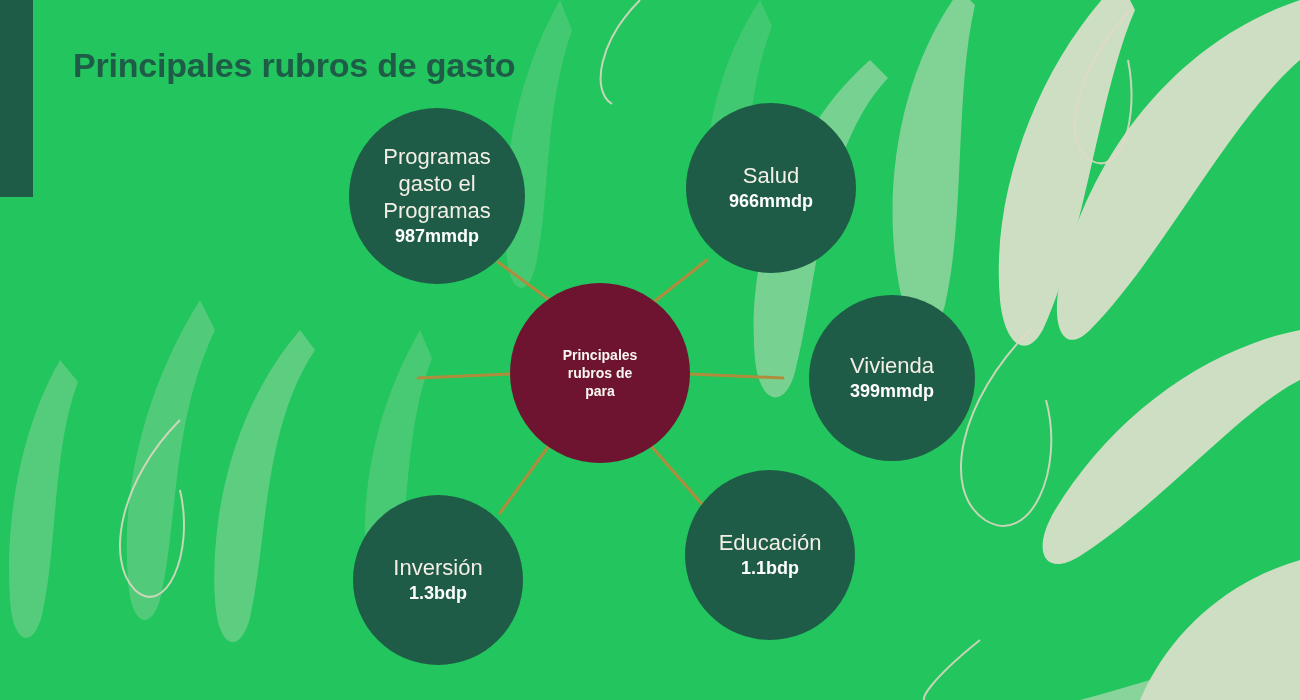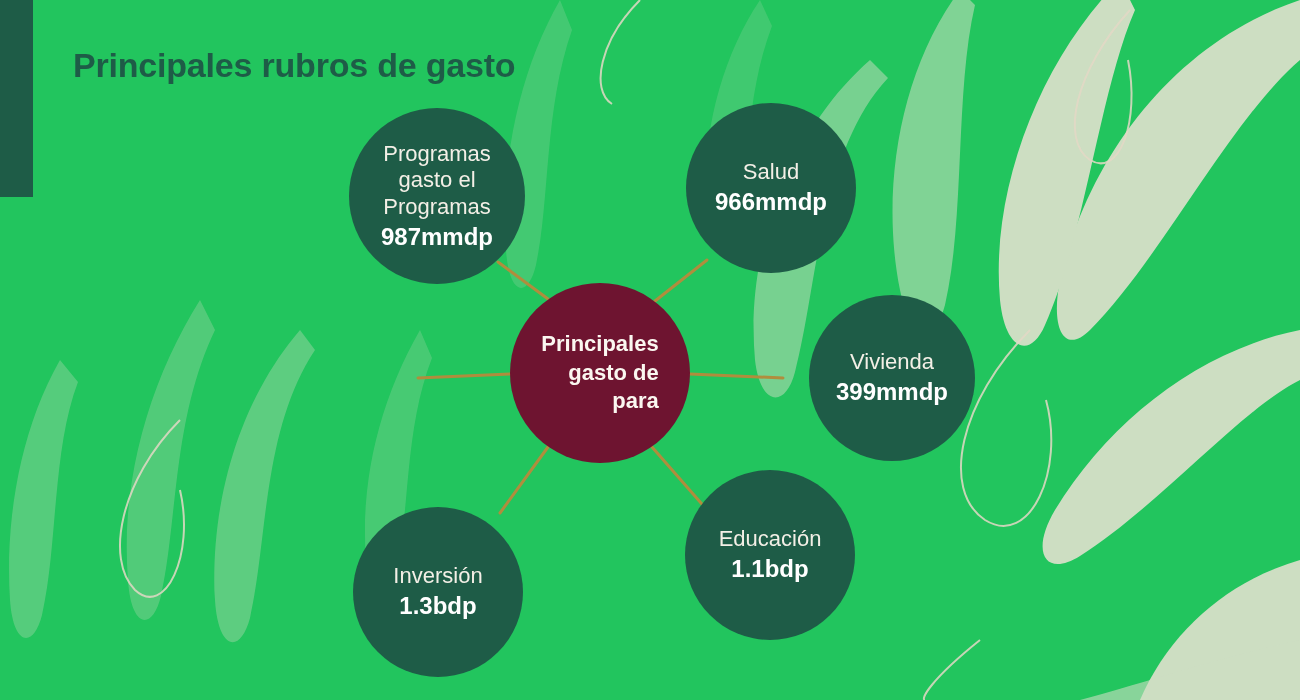--- a/index.html
+++ b/index.html
@@ -82,42 +82,41 @@
   }
 
   .node .node-label {
     font-size: 22px;
     font-weight: normal;
     color: #f3efe6;
     display: block;
   }
 
   .node .node-value {
-    font-size: 24px;
+    font-size: 18px;
     font-weight: bold;
     color: #ffffff;
     display: block;
     margin-top: 1px;
   }
 
   .node.branch {
     background: #1e5c47;
   }
 
   #node-center {
     background: #6e1430;
   }
 
   #node-center .center-text {
-    font-size: 22px;
+    font-size: 14px;
     font-weight: bold;
     color: #fbf7f0;
     line-height: 1.3;
     padding: 0 14px;
-    text-align: right;
   }
 </style>
 </head>
 <body>
 
 <div id="slide">
 
   <svg id="bg-pattern" viewBox="0 0 1300 700" preserveAspectRatio="none">
     <defs>
       <clipPath id="clipAll">
@@ -161,21 +160,21 @@
         <line x1="690" y1="374" x2="783" y2="378"></line>
         <line x1="652" y1="447" x2="708" y2="511"></line>
         <line x1="548" y1="447" x2="500" y2="513"></line>
         <line x1="510" y1="374" x2="418" y2="378"></line>
       </g>
     </svg>
 
     <div class="node" id="node-center" style="left:510px; top:283px; width:180px; height:180px;">
       <div class="center-text">
         <span>Principales</span><br>
-        <span>gasto de</span><br>
+        <span>rubros de</span><br>
         <span>para</span>
       </div>
     </div>
 
     <div class="node branch" id="node-programas-bienestar" style="left:349px; top:108px; width:176px; height:176px;">
       <span class="node-label">Programas</span>
       <span class="node-label">gasto el</span>
       <span class="node-label">Programas</span>
       <span class="node-value">987mmdp</span>
     </div>
@@ -188,20 +187,20 @@
     <div class="node branch" id="node-vivienda" style="left:809px; top:295px; width:166px; height:166px;">
       <span class="node-label">Vivienda</span>
       <span class="node-value">399mmdp</span>
     </div>
 
     <div class="node branch" id="node-educacion" style="left:685px; top:470px; width:170px; height:170px;">
       <span class="node-label">Educación</span>
       <span class="node-value">1.1bdp</span>
     </div>
 
-    <div class="node branch" id="node-inversion" style="left:353px; top:507px; width:170px; height:170px;">
+    <div class="node branch" id="node-inversion" style="left:353px; top:495px; width:170px; height:170px;">
       <span class="node-label">Inversión</span>
       <span class="node-value">1.3bdp</span>
     </div>
 
 
   </div>
 </div>
 
 </body></html>

